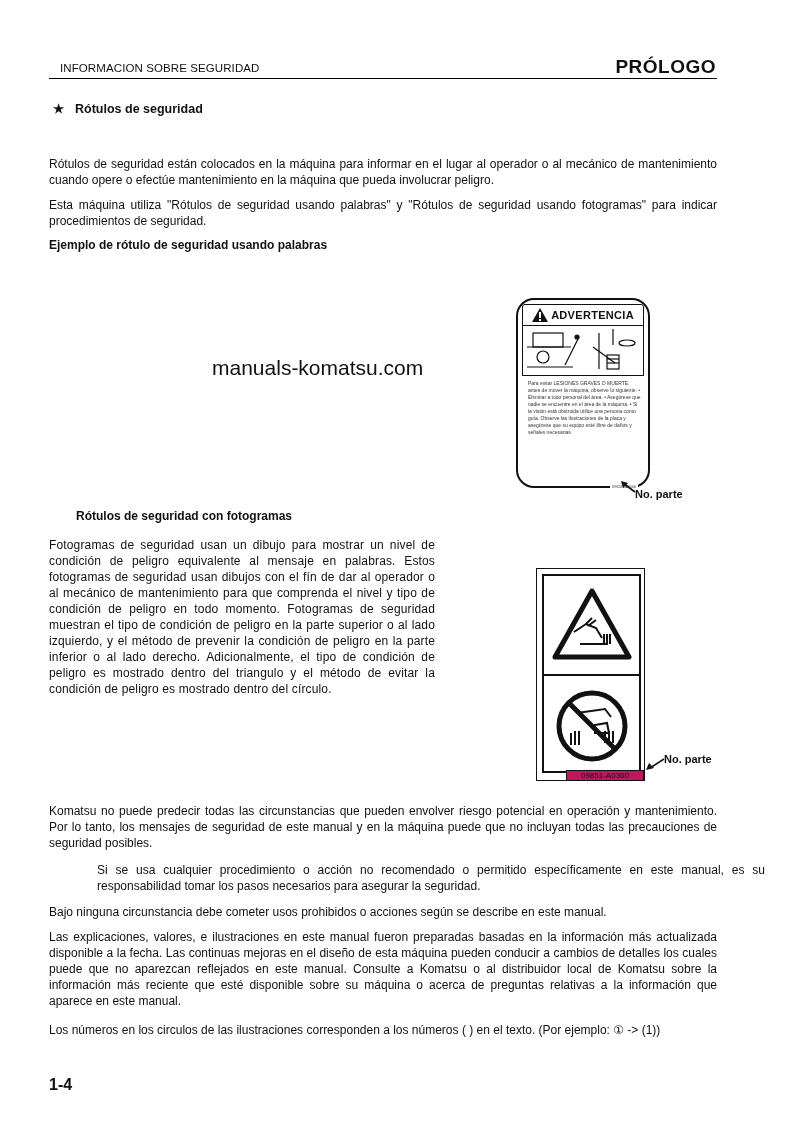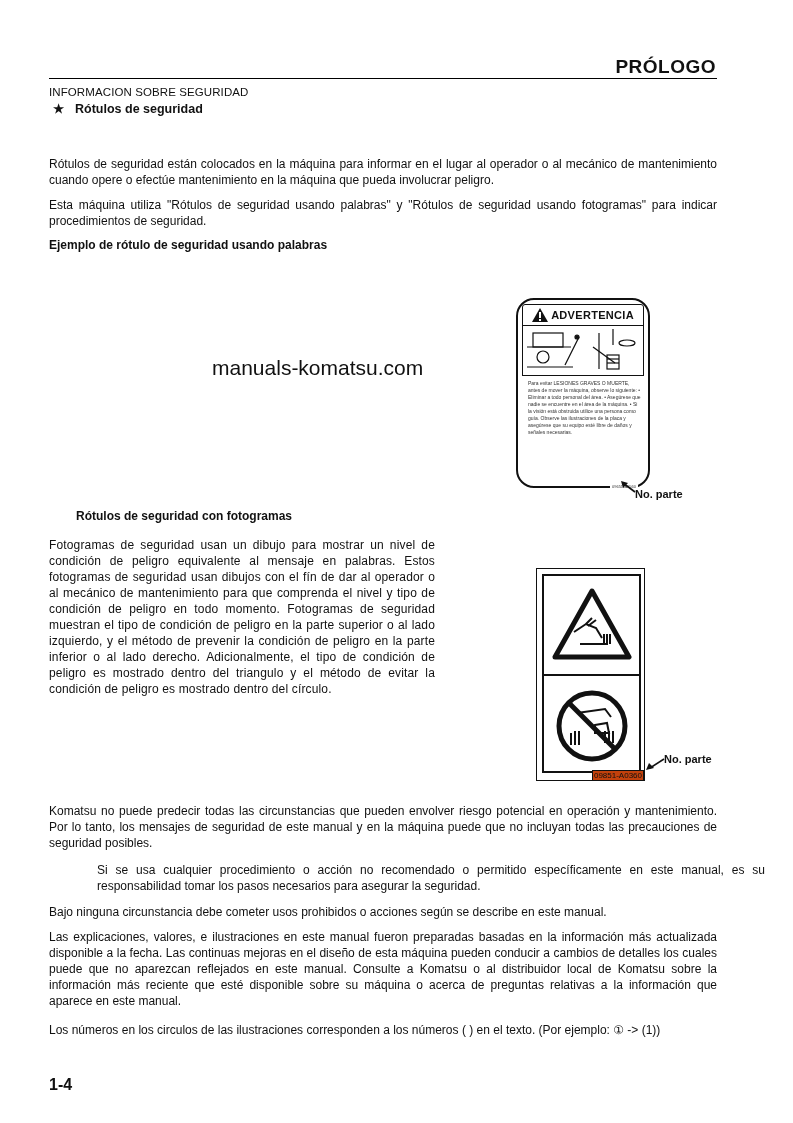--- a/index.html
+++ b/index.html
@@ -1,38 +1,38 @@
 <!DOCTYPE html>
 <html><head>
 <meta charset="utf-8">
 <style>
   html, body { margin:0; padding:0; background:#ffffff; }
   body { width:793px; height:1123px; position:relative; overflow:hidden;
          font-family:"Liberation Sans", sans-serif; color:#111; }
   .abs { position:absolute; }
-  .hdr-left { left:49px; top:62px; font-size:11.5px; letter-spacing:0.1px;margin-top:24px; }
+  .hdr-left { left:60px; top:62px; font-size:11.5px; letter-spacing:0.1px; }
   .hdr-right { right:77px; top:56px; font-size:19px; letter-spacing:0.5px;font-weight:bold; }
   .hdr-rule { left:49px; top:78px; width:668px; height:1px; background:#000; }
   .sec-title { left:53px; top:101px; font-size:12.5px; font-weight:bold; }
   .sec-title .star { display:inline-block; width:22px; }
   .p { font-size:12px; line-height:16px; }
   .wide { left:49px; width:668px; text-align:justify; }
   .bold-head { left:49px; font-size:12px; font-weight:bold; }
   .narrow { left:49px; width:386px; font-size:12px; line-height:16px; text-align:justify; letter-spacing:0.15px; }
   .watermark { left:212px; top:356px; font-size:21px; color:#111; }
   .label1 { left:516px; top:298px; width:130px; height:186px; border:2px solid #111; border-radius:18px; }
   .label1 .head { position:absolute; left:4px; right:4px; top:4px; height:20px; border:1.5px solid #111; border-radius:3px 3px 0 0; display:flex; align-items:center; justify-content:center; font-weight:bold; font-size:11px; letter-spacing:0.3px; }
   .label1 .pic { position:absolute; left:4px; right:4px; top:25px; height:50px; border:1.5px solid #111; border-top:none; }
   .label1 .body { position:absolute; left:10px; right:6px; top:80px; font-size:5px; line-height:7px; color:#333; }
   .label1 .code { position:absolute; right:10px; bottom:-3px; background:#fff; padding:0 2px; font-size:4px; color:#333; }
   .part1 { left:635px; top:488px; font-size:11px; font-weight:bold; }
   .label2 { left:536px; top:568px; width:107px; height:211px; border:1px solid #111; }
   .label2 .inner { position:absolute; left:5px; top:5px; width:95px; height:195px; border:2px solid #111; }
   .label2 .divider { position:absolute; left:0; right:0; top:98px; height:1.5px; background:#111; }
-  .label2 .code { position:absolute; right:0; bottom:-1px; font-size:8px; background:#c2410c; border:1px solid #111; padding:0 1px; line-height:9px; }
+  .label2 .code { position:absolute; right:0; bottom:-1px; font-size:8px; background:#be185d; border:1px solid #111; padding:0 14px; line-height:9px; }
   .part2 { left:664px; top:753px; font-size:11px; font-weight:bold; }
   .footer { left:49px; top:1076px; font-size:16px; font-weight:bold; }
 </style>
 </head>
 <body>
 
 <div class="abs hdr-left">INFORMACION SOBRE SEGURIDAD</div>
 <div class="abs hdr-right">PRÓLOGO</div>
 <div class="abs hdr-rule"></div>
 

